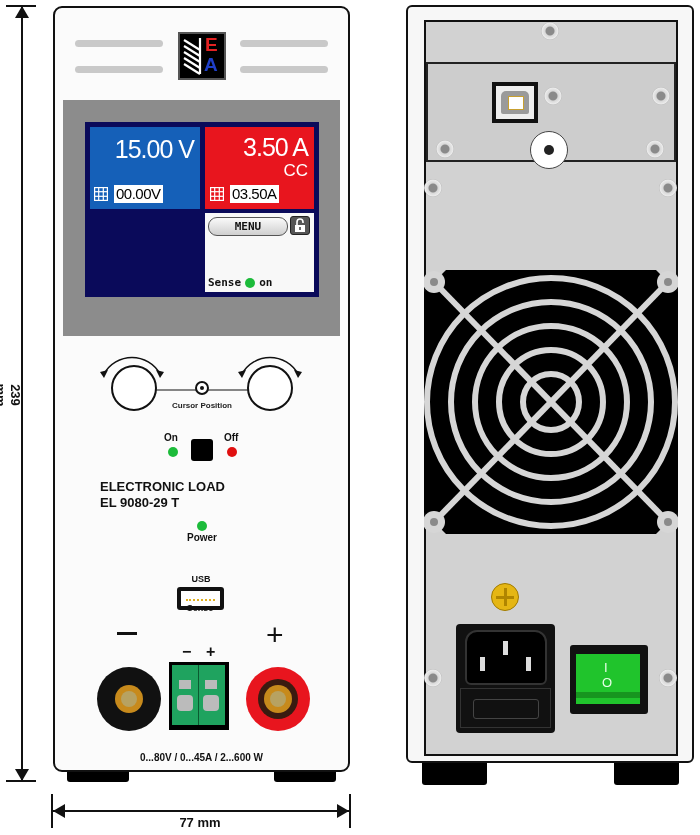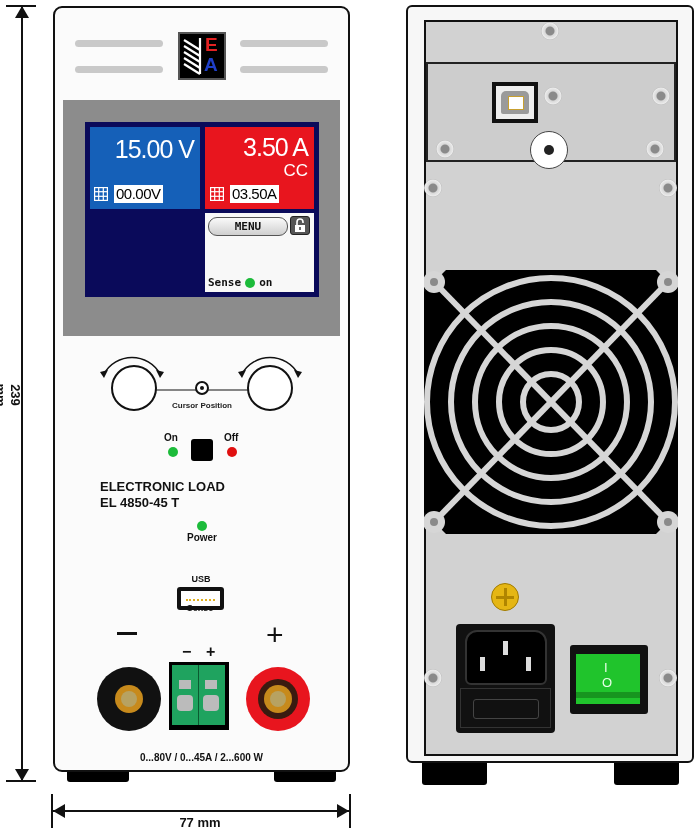--- a/index.html
+++ b/index.html
@@ -168,21 +168,21 @@
 </div>
 <div class="abs small-label" style="left:160px;top:401px;width:84px;text-align:center;">Cursor Position</div>
 
 <div class="abs label" style="left:164px;top:432px;">On</div>
 <div class="abs label" style="left:224px;top:432px;">Off</div>
 <div class="abs led" style="left:168px;top:447px;width:10px;height:10px;background:#1cbb3a;"></div>
 <div class="abs led" style="left:227px;top:447px;width:10px;height:10px;background:#e01010;"></div>
 <div class="abs onoff-btn"></div>
 
 <div class="abs title" style="left:100px;top:479px;width:203px;">ELECTRONIC LOAD</div>
-<div class="abs title" style="left:100px;top:495px;width:203px;">EL 4850-45 T</div>
+<div class="abs title" style="left:100px;top:495px;width:203px;">EL 9080-29 T</div>
 <div class="abs led" style="left:197px;top:521px;width:10px;height:10px;background:#1cbb3a;"></div>
 <div class="abs label" style="left:170px;top:532px;width:64px;text-align:center;">Power</div>
 
 <div class="abs" style="left:176px;top:574px;width:50px;text-align:center;font-size:9px;font-weight:bold;color:#111;">USB</div>
 <div class="abs" style="left:177px;top:587px;width:47px;height:23px;background:#111;border-radius:3px;">
   <div style="position:absolute;left:4px;top:4px;width:39px;height:15px;background:#fff;"></div>
   <div style="position:absolute;left:9px;top:12px;width:29px;height:2px;border-top:2px dotted #e0b020;"></div>
 </div>
 
 <div class="abs" style="left:117px;top:632px;width:20px;height:3px;background:#111;"></div>

